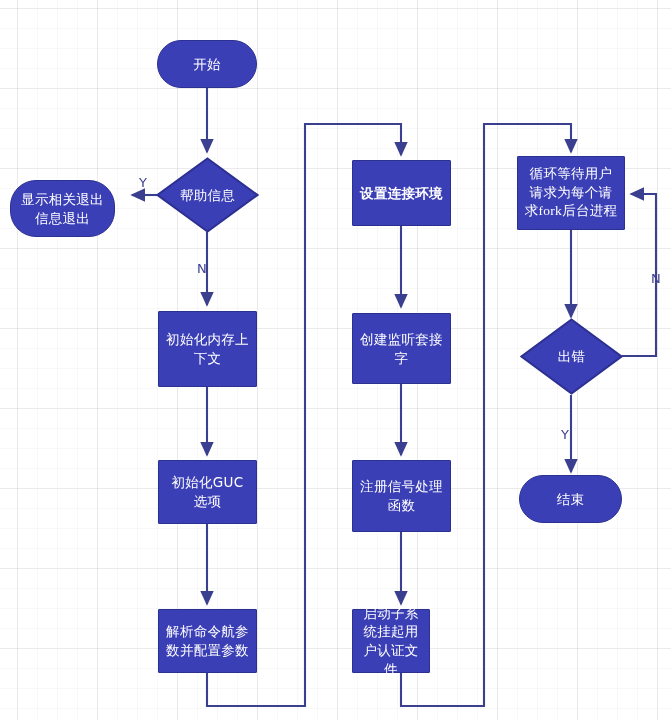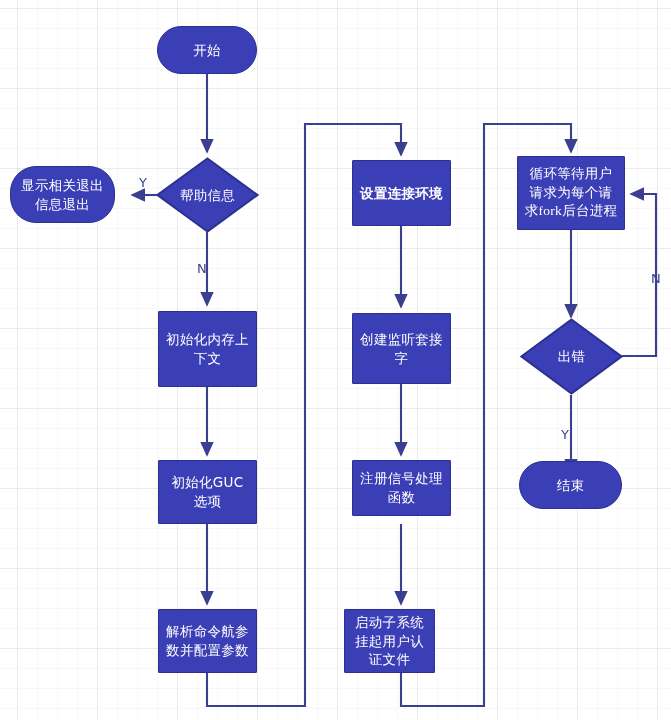--- a/index.html
+++ b/index.html
@@ -37,21 +37,21 @@
     justify-content: center;
     text-align: center;
     color: #ffffff;
     font-size: 13.5px;
     line-height: 1.38;
     letter-spacing: 0.3px;
     background: #3b3fb6;
     border: 1.5px solid #2c3091;
   }
   .node .txt { display: block; padding: 0 6px; }
-  .terminal { border-radius: 26px; }
+  .terminal { border-radius: 26px; margin-top: 14px; }
   .process { border-radius: 1px; }
   .decision {
     background: transparent;
     border: none;
   }
   .decision .dshape {
     position: absolute;
     left: 0; top: 0;
     width: 100%; height: 100%;
   }
@@ -136,25 +136,25 @@
   </div>
 
   <div class="node process" style="left:352px; top:160px; width:99px; height:66px;font-weight:bold;">
     <span class="txt">设置连接环境</span>
   </div>
 
   <div class="node process" style="left:352px; top:313px; width:99px; height:71px;">
     <span class="txt">创建监听套接字</span>
   </div>
 
-  <div class="node process" style="left:352px; top:460px; width:99px; height:56px;">
+  <div class="node process" style="left:352px; top:460px; width:99px; height:72px;">
     <span class="txt">注册信号处理函数</span>
   </div>
 
-  <div class="node process" style="left:344px; top:609px; width:91px; height:64px;">
+  <div class="node process" style="left:352px; top:609px; width:78px; height:64px;">
     <span class="txt">启动子系统挂起用户认证文件</span>
   </div>
 
   <div class="node process" style="left:517px; top:156px; width:108px; height:74px;font-family:Liberation Serif, serif;">
     <span class="txt">循环等待用户请求为每个请求fork后台进程</span>
   </div>
 
   <div class="node decision" style="left:520px; top:318px; width:103px; height:77px;">
     <svg class="dshape" viewBox="0 0 103 77" preserveAspectRatio="none">
       <polygon points="51.5,1.5 101.5,38.5 51.5,75.5 1.5,38.5" fill="#3b3fb6" stroke="#2c3091" stroke-width="2"></polygon>

